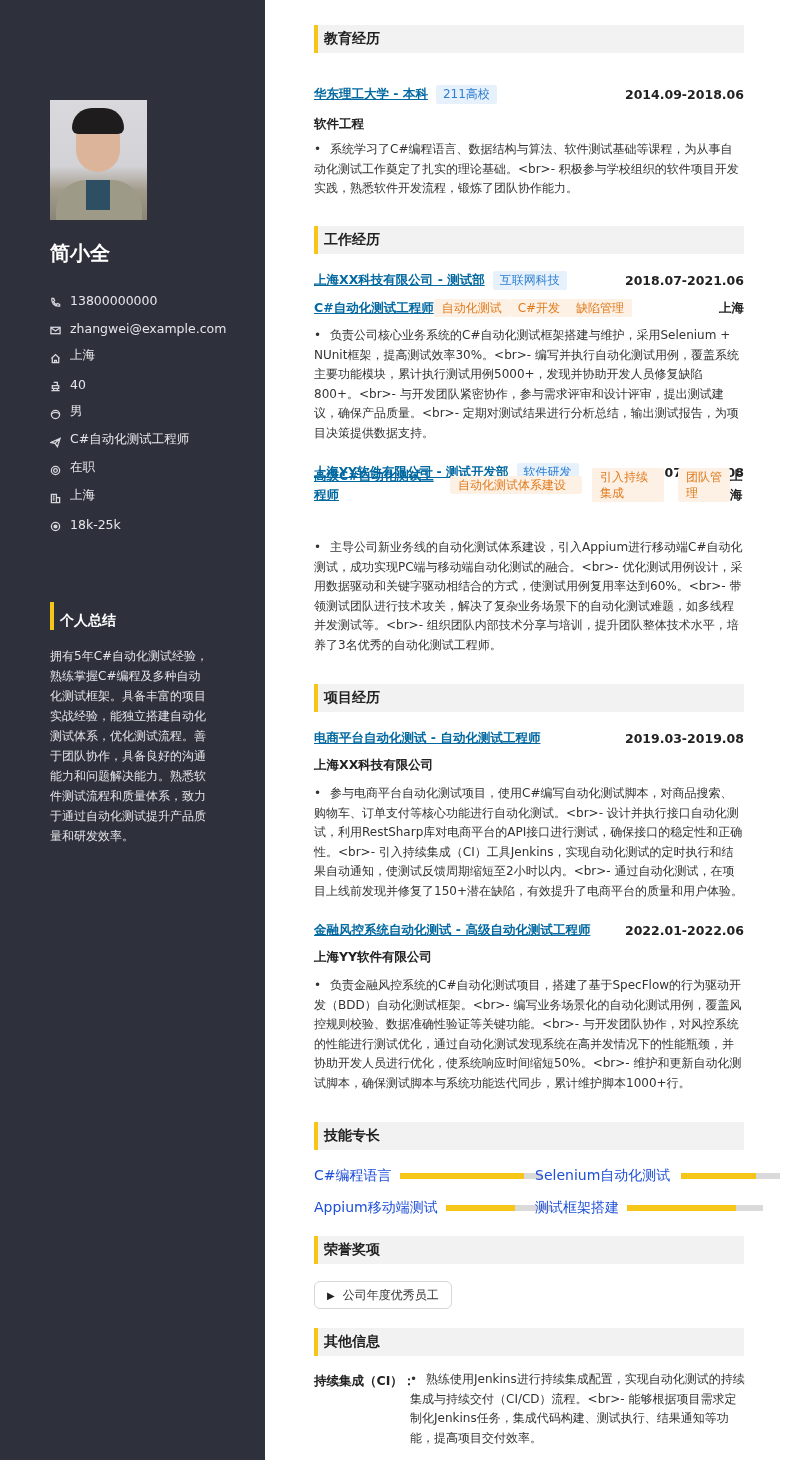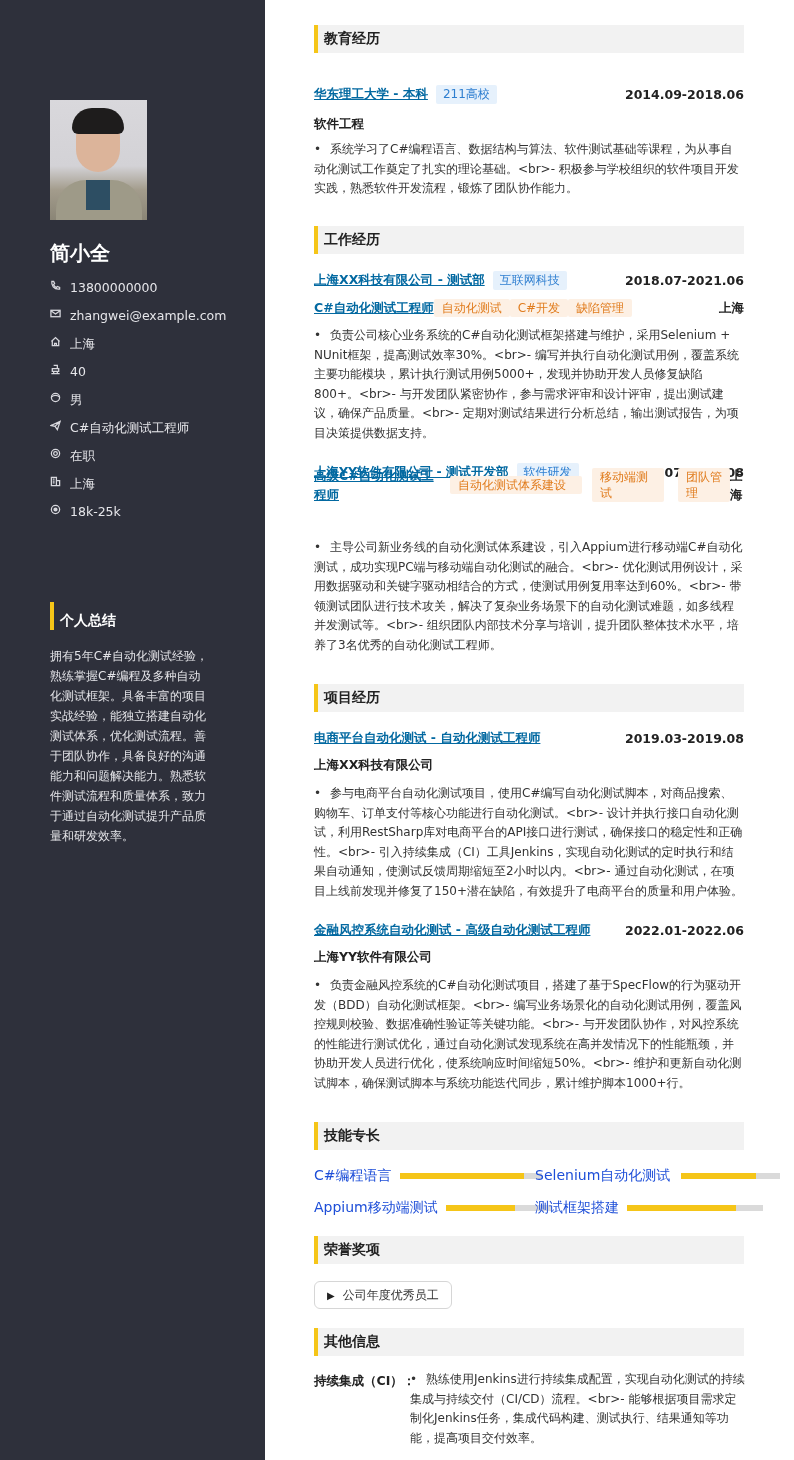--- a/index.html
+++ b/index.html
@@ -7,21 +7,21 @@
   body { font-family: "DejaVu Sans", "Liberation Sans", sans-serif; color: #222; position: relative; }
 
   .sidebar { position: absolute; left: 0; top: 0; width: 265px; height: 1460px; background: #2e303b; color: #e8e8ec; }
   .photo { position: absolute; left: 50px; top: 100px; width: 97px; height: 120px; background: linear-gradient(180deg,#d9d8dc 0%,#d3d2d6 55%,#a39c8c 75%,#8a8576 100%); overflow: hidden; }
   .photo .head { position: absolute; left: 26px; top: 16px; width: 44px; height: 56px; border-radius: 22px 22px 24px 24px; background: #dcb49a; }
   .photo .hair { position: absolute; left: 22px; top: 8px; width: 52px; height: 26px; border-radius: 26px 26px 8px 8px; background: #1e1c1c; }
   .photo .body { position: absolute; left: 6px; top: 80px; width: 86px; height: 50px; border-radius: 30px 30px 0 0; background: #9e9a88; }
   .photo .collar { position: absolute; left: 36px; top: 80px; width: 24px; height: 30px; background: #2d4e63; }
   .name { position: absolute; left: 50px; top: 240px; font-size: 20px; font-weight: bold; color: #ffffff; }
   .info-list { position: absolute; left: 50px; top: 280px; }
-  .info-item { height: 28px; display: flex; align-items: flex-start; font-size: 12.5px; color: #e6e6ea; }
+  .info-item { height: 28px; display: flex; align-items: flex-end; font-size: 12.5px; color: #e6e6ea; }
   .info-item .ic { width: 20px; display: inline-flex; align-items: center; }
   .info-item svg { width: 11px; height: 11px; stroke: #d8d8de; fill: none; stroke-width: 1.4; }
 
   .side-title { position: absolute; left: 50px; top: 602px; height: 28px; display: flex; align-items: flex-end; font-size: 14px; font-weight: bold; color: #fff; }
   .side-title .bar { width: 4px; height: 28px; background: #f5c518; margin-right: 6px; }
   .summary { position: absolute; left: 50px; top: 646px; width: 162px; font-size: 12px; line-height: 20px; color: #e4e4e8; }
   .sec-head { position: absolute; left: 314px; width: 430px; height: 28px; background: #f2f2f2; display: flex; align-items: center; }
   .sec-head .bar { width: 4px; height: 28px; background: #f5c518; }
   .sec-head .t { margin-left: 6px; font-size: 14px; font-weight: bold; color: #222; }
 
@@ -177,21 +177,21 @@
 </div>
 
 <div class="row" style="top:462px;height:20px">
   <span class="title">上海YY软件有限公司 - 测试开发部</span>
   <span class="badge-blue">软件研发</span>
   <span class="date">2021.07-2023.08</span>
 </div>
 <div class="row" style="top:466px;height:38px;align-items:center">
   <span class="title" style="width:130px;line-height:19px">高级C#自动化测试工程师</span>
   <span class="badge-orange" style="width:132px;margin-left:6px">自动化测试体系建设</span>
-  <span class="badge-orange" style="width:72px;margin-left:10px">移动端测试</span>
+  <span class="badge-orange" style="width:72px;margin-left:10px">引入持续集成</span>
   <span class="badge-orange" style="width:52px;margin-left:14px">团队管理</span>
   <span class="date" style="width:14px;line-height:19px;margin-left:auto">上海</span>
 </div>
 <div class="para" style="top:538px">
   <span class="dot">•</span><span>主导公司新业务线的自动化测试体系建设，引入Appium进行移动端C#自动化测试，成功实现PC端与移动端自动化测试的融合。&lt;br&gt;- 优化测试用例设计，采用数据驱动和关键字驱动相结合的方式，使测试用例复用率达到60%。&lt;br&gt;- 带领测试团队进行技术攻关，解决了复杂业务场景下的自动化测试难题，如多线程并发测试等。&lt;br&gt;- 组织团队内部技术分享与培训，提升团队整体技术水平，培养了3名优秀的自动化测试工程师。</span>
 </div>
 
 <div class="sec-head" style="top:684px">
   <span class="bar"></span>
   <span class="t">项目经历</span>

